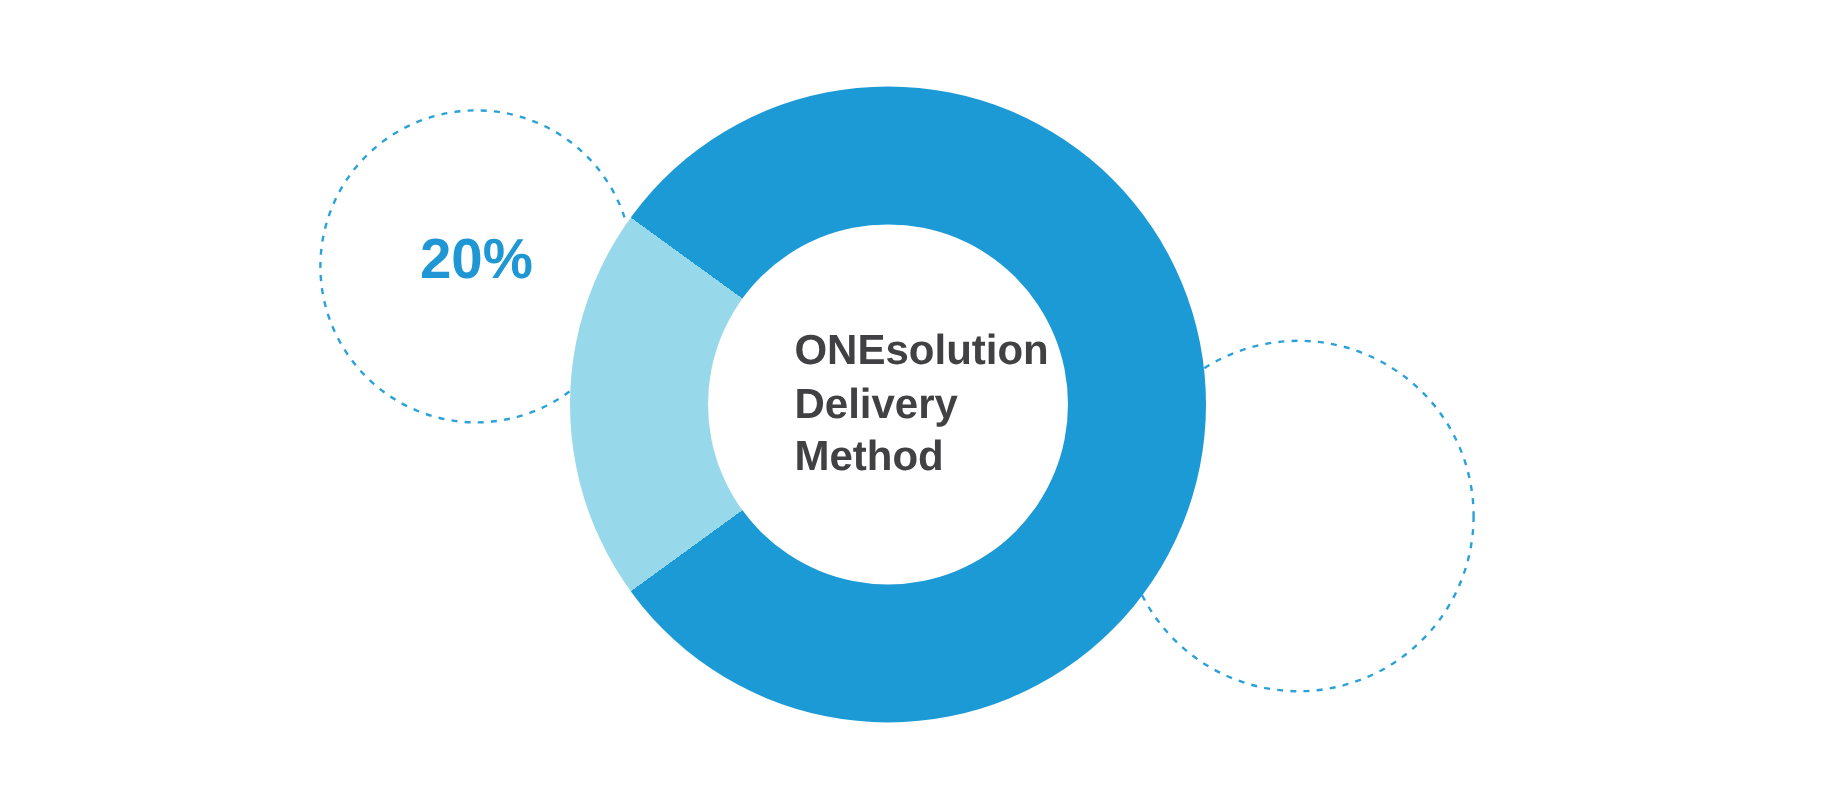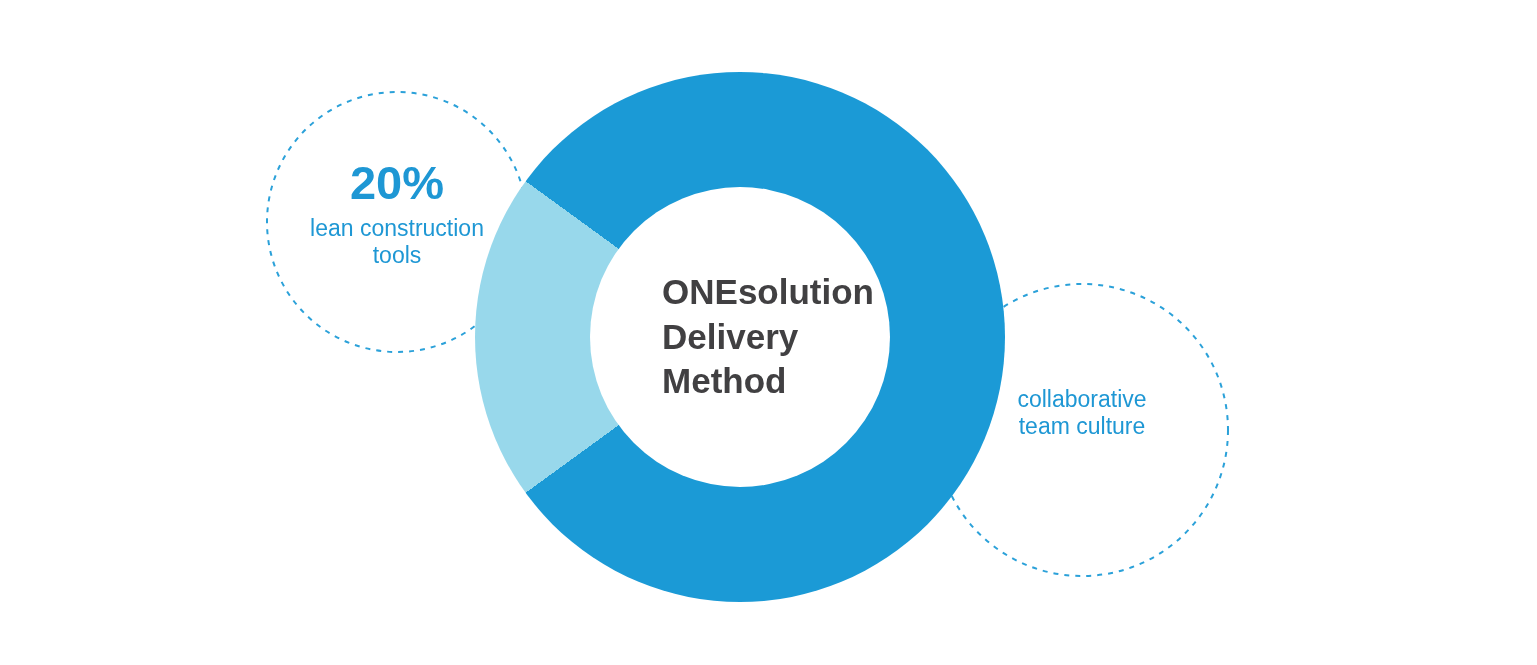--- a/index.html
+++ b/index.html
@@ -72,20 +72,21 @@
     position: absolute;
     text-align: center;
     z-index: 5;
     color: #1e97d4;
   }
   .callout.left  { left: 264px; top: 158px; width: 266px; }
   .callout.right { left: 933px; top: 378px; width: 298px; }
   .callout .percent {
     font-weight: bold;
     line-height: 1.05;
+    margin-top: 33px;
   }
   .callout.left  .percent { font-size: 47px; }
   .callout.right .percent { font-size: 52px; }
   .callout .caption {
     margin-top: 8px;
     font-size: 23px;
     line-height: 1.18;
     font-weight: 500;
     white-space: pre-line;
   }
@@ -105,22 +106,18 @@
 
   <div class="donut-chart" style="background: conic-gradient(rgb(27, 154, 214) 0deg, rgb(27, 154, 214) 234deg, rgb(152, 216, 235) 234deg, rgb(152, 216, 235) 306deg, rgb(27, 154, 214) 306deg, rgb(27, 154, 214) 360deg);"></div>
   <div class="donut-hole"></div>
 
   <div class="center-label" style="color: rgb(65, 64, 66);">ONEsolution
 Delivery
 Method</div>
 
   <div class="callout left" style="color: rgb(30, 151, 212);">
     <div class="percent">20%</div>
-    <div class="caption">lean construction
-tools</div>
   </div>
 
   <div class="callout right" style="color: rgb(30, 151, 212);">
-    <div class="caption">collaborative
-team culture</div>
   </div>
 
 </div>
 
 </body></html>

